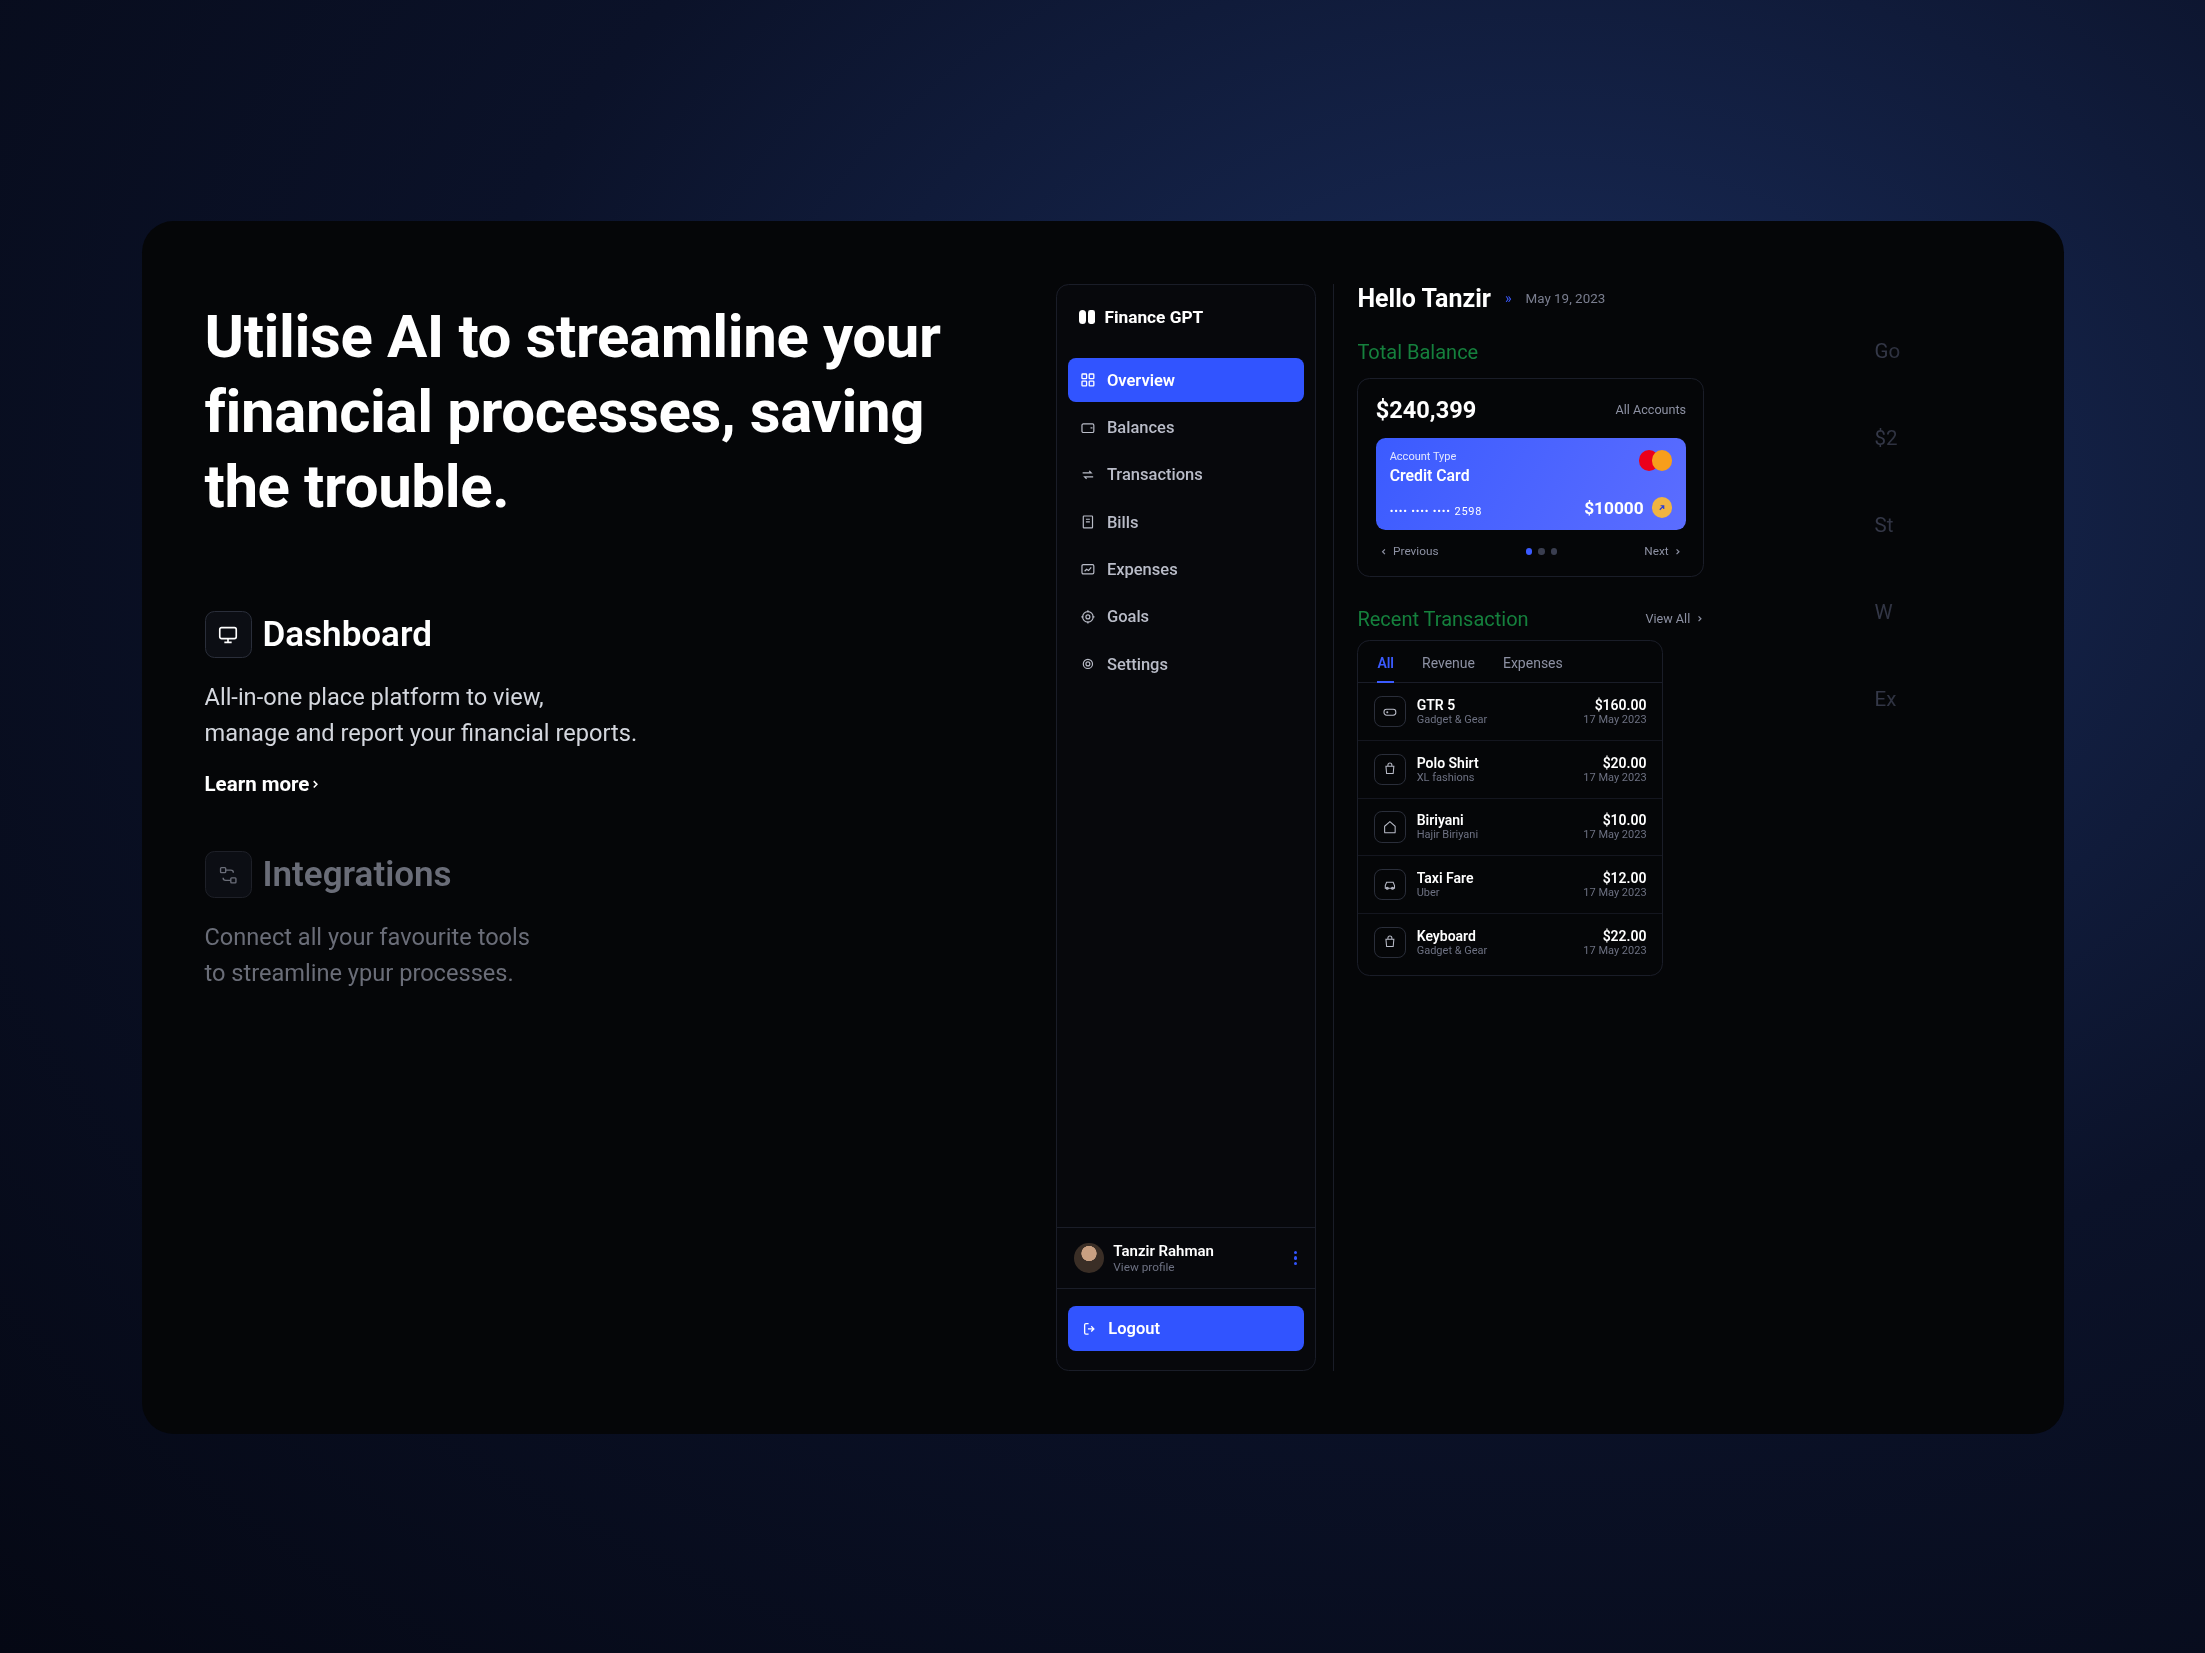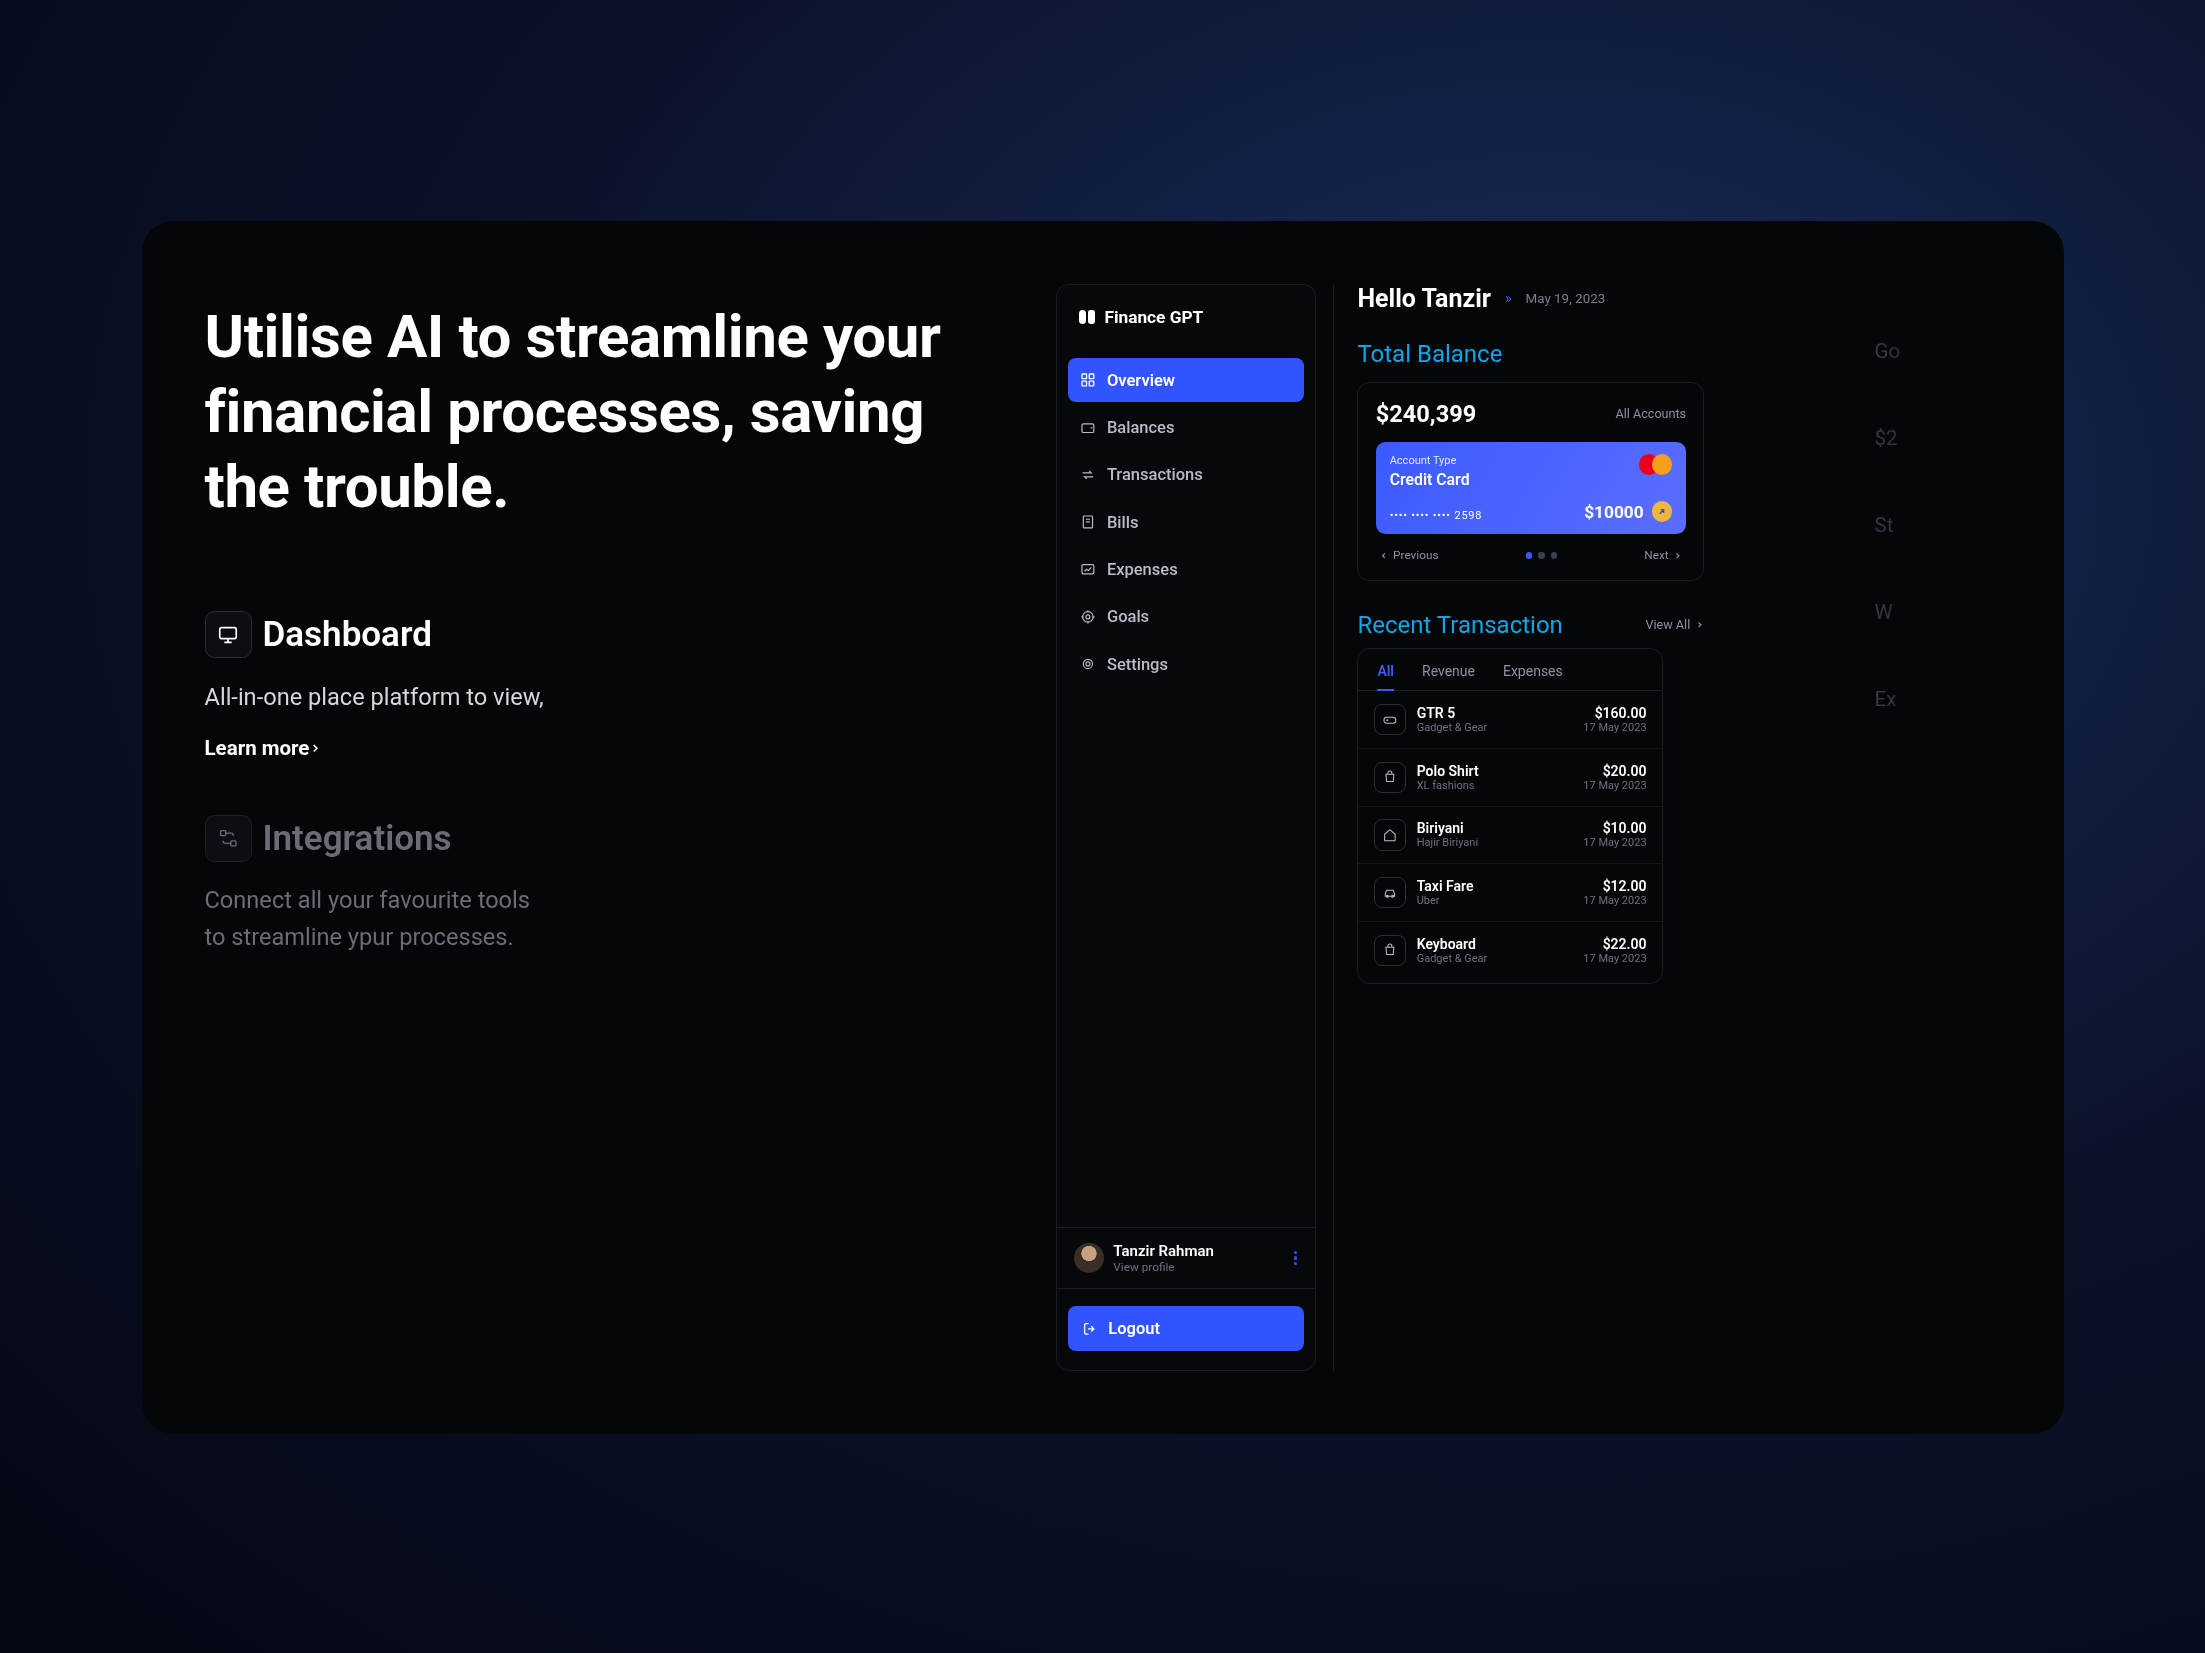--- a/index.html
+++ b/index.html
@@ -177,22 +177,22 @@
 .greet-row {
   display: flex;
   align-items: center;
   gap: 14px;
   margin-bottom: 27px;
 }
 .greet { font-size: 25px; font-weight: 700; color: #fff; }
 .date { font-size: 13.4px; color: #7a7e8f; }
 .chev-dbl { color: #3b59ff; font-size: 14px; }
 .section-label {
-  font-size: 24px;
-  color: #0ea5e9;
+  font-size: 20px;
+  color: #15803d;
   margin-bottom: 14px;
 }
 .balance-card {
   border: 0.8px solid #1a1d28;
   border-radius: 12.6px;
   padding: 17.3px;
   width: 347px;
   margin-bottom: 30px;
 }
 .bal-top {
@@ -312,20 +312,21 @@
         <div class="icon-tile">
           <svg width="22" height="22" viewBox="0 0 24 24" fill="none" stroke="#fff" stroke-width="1.8">
               <rect x="3" y="4" width="18" height="12" rx="2"></rect>
               <path d="M8 20h8M12 16v4"></path>
             </svg>
         </div>
         <div class="feature-title">Dashboard</div>
       </div>
       <div class="feature-desc">
         <div>All-in-one place platform to view,</div>
+        <div>manage and report your financial reports.</div>
       </div>
       <div class="learn">
         <span>Learn more</span>
         <svg width="12.6" height="12.6" viewBox="0 0 24 24" fill="none" stroke="#fff" stroke-width="3">
             <path d="M9 6l6 6-6 6"></path>
           </svg>
       </div>
     </div>
 
 

